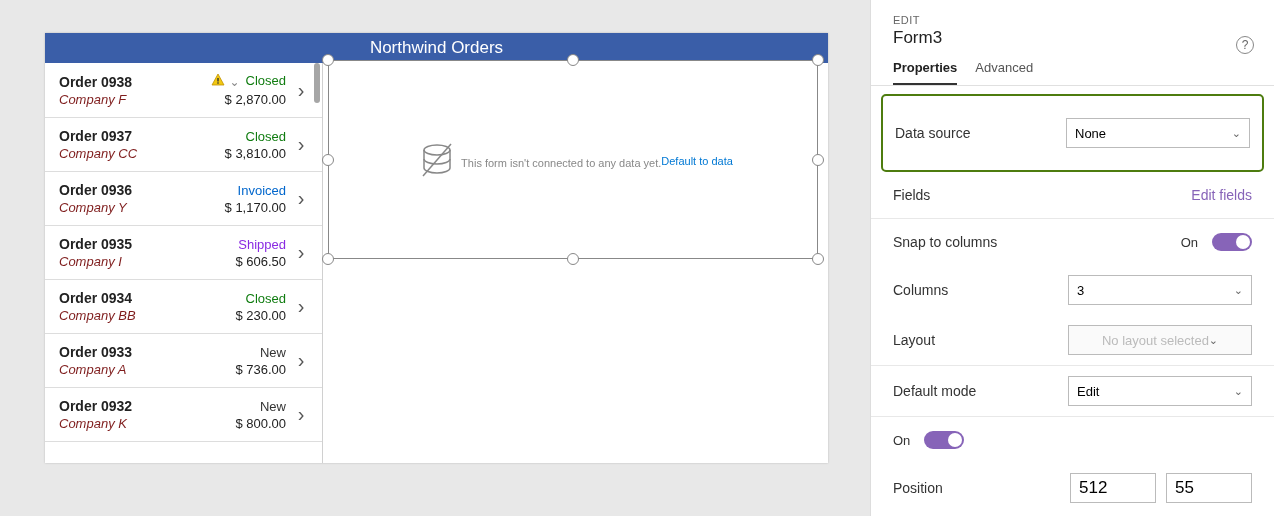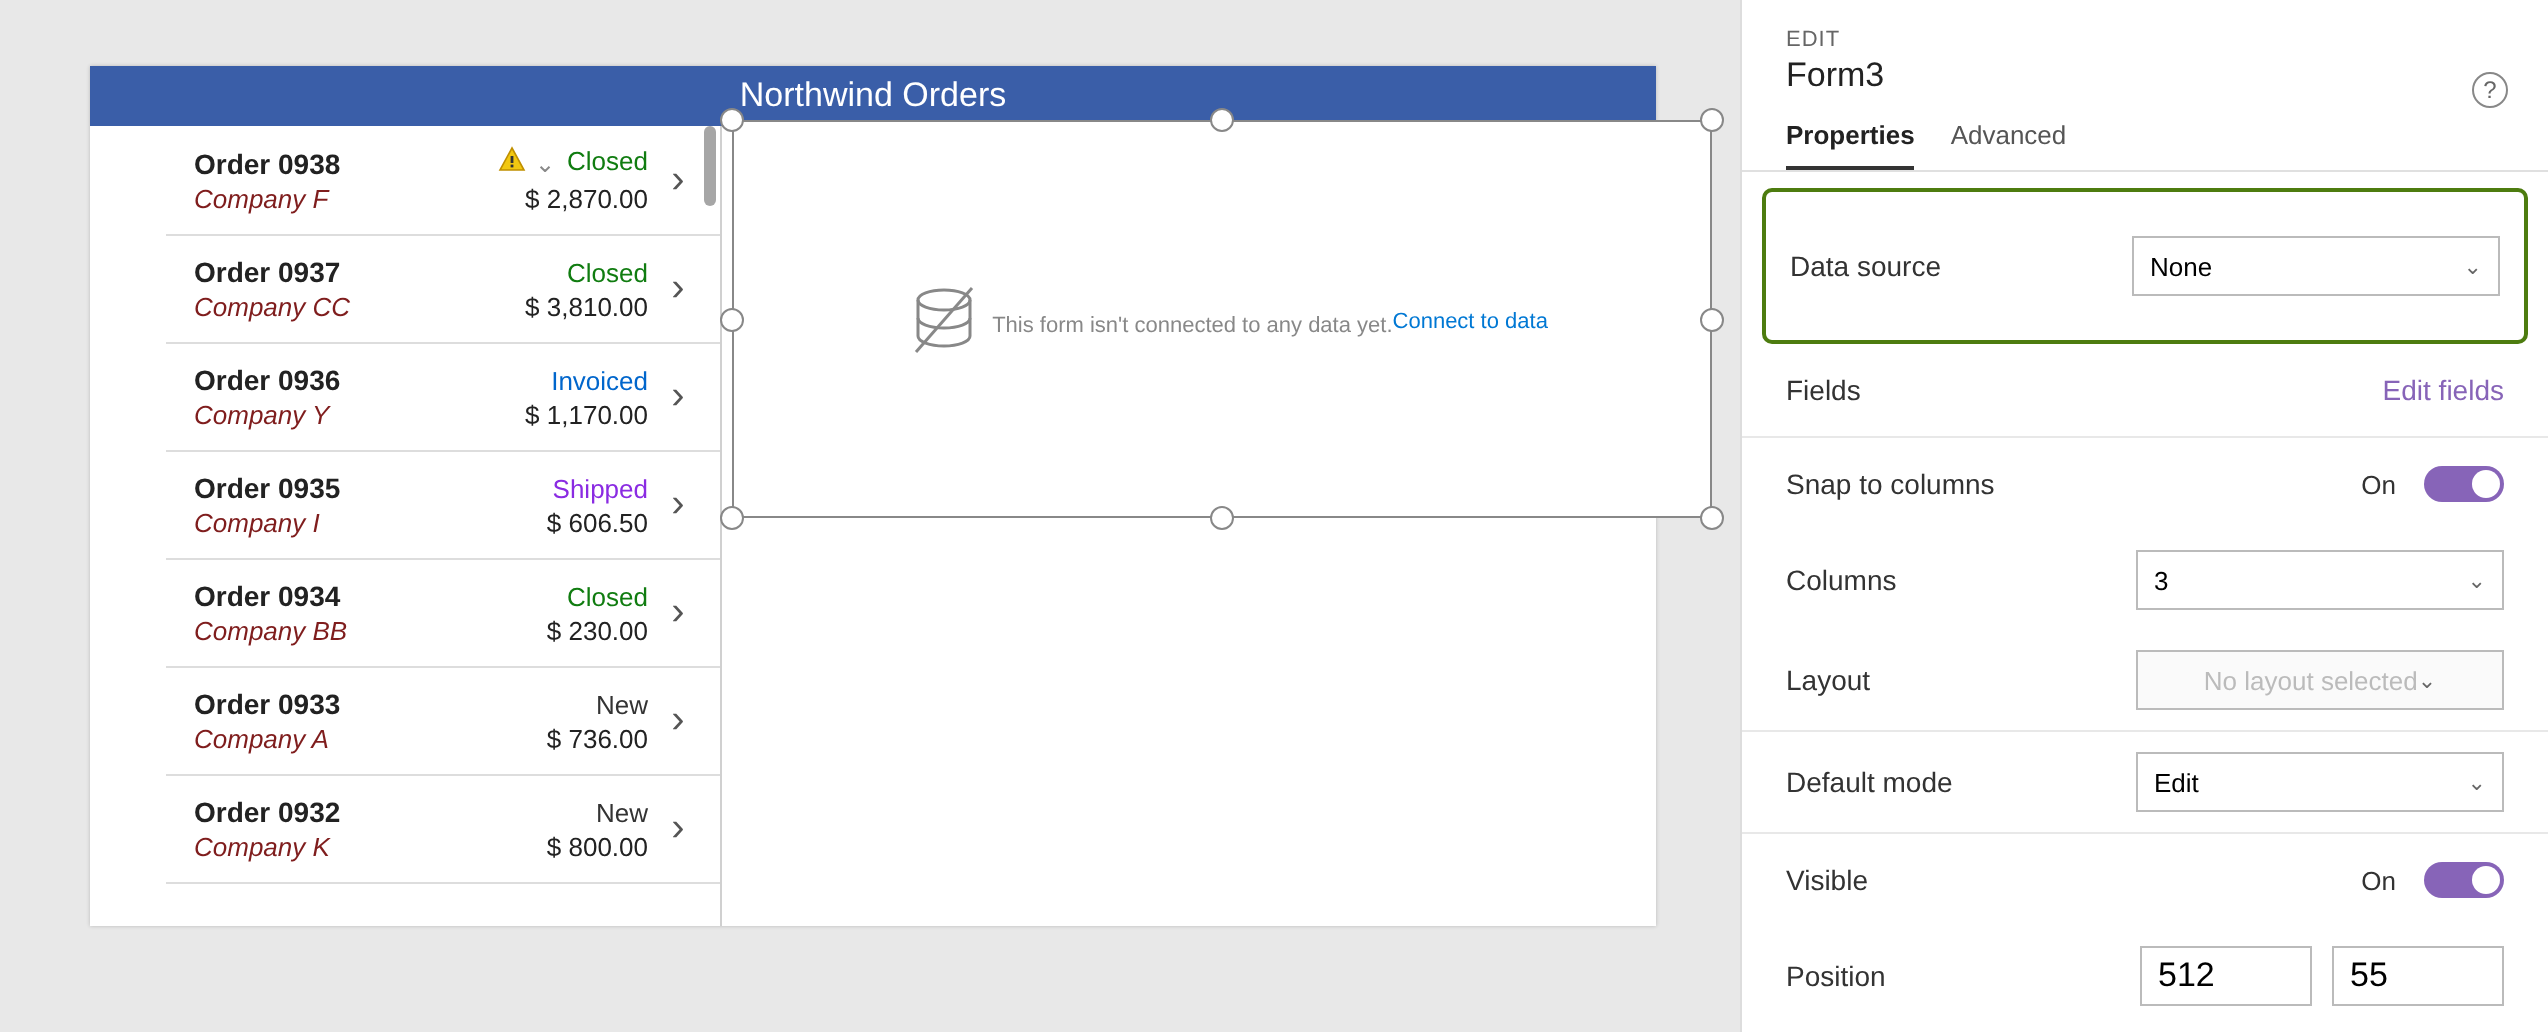--- a/index.html
+++ b/index.html
@@ -2,21 +2,21 @@
 <html><head>
 <meta charset="utf-8">
 <style>
   * { box-sizing: border-box; margin: 0; padding: 0; }
   body { font-family: "Segoe UI", Arial, sans-serif; background: #e8e8e8; width: 1274px; height: 516px; overflow: hidden; position: relative; }
 
   .canvas-area { position: absolute; left: 0; top: 0; width: 1044px; height: 516px; }
   .app-preview { position: absolute; left: 45px; top: 33px; width: 783px; height: 430px; background: #fff; box-shadow: 0 0 2px rgba(0,0,0,0.2); }
   .app-header { background: #3a5ea8; height: 30px; color: #fff; display: flex; align-items: center; justify-content: center; font-size: 17px; }
 
-  .app-body { display: flex; height: calc(100% - 30px); padding-left: 38px; }
+  .app-body { display: flex; height: calc(100% - 30px); }
   .list-pane { width: 278px; border-right: 1px solid #d0d0d0; overflow-y: hidden; position: relative; }
   .list-track { position: absolute; right: 2px; top: 0; width: 6px; height: 40px; background: rgba(0,0,0,0.35); border-radius: 3px; }
 
   .order-row { border-bottom: 1px solid #ddd; padding: 10px 12px 10px 14px; display: flex; align-items: center; }
   .order-left { flex: 1; }
   .order-id { font-weight: 600; font-size: 14px; color: #222; }
   .order-company { font-size: 13px; color: #7f1d1d; margin-top: 2px; font-style: italic; }
   .order-mid { text-align: right; min-width: 90px; padding-right: 6px; }
   .order-status { font-size: 13px; }
   .order-amount { font-size: 13px; color: #222; margin-top: 2px; }
@@ -176,21 +176,21 @@
           <div class="handle bc"></div>
           <div class="handle br"></div>
           <div class="form-empty">
             <svg width="48" height="48" viewBox="0 0 48 48">
               <ellipse cx="24" cy="14" rx="13" ry="5" fill="none" stroke="#888" stroke-width="1.5"></ellipse>
               <path d="M11 14 v18 a13 5 0 0 0 26 0 v-18" fill="none" stroke="#888" stroke-width="1.5"></path>
               <path d="M11 23 a13 5 0 0 0 26 0" fill="none" stroke="#888" stroke-width="1.5"></path>
               <line x1="10" y1="40" x2="38" y2="8" stroke="#888" stroke-width="1.5"></line>
             </svg>
             <div class="form-empty-msg">This form isn't connected to any data yet.</div>
-            <div class="form-empty-link">Connect to data</div>
+            <div class="form-empty-link">Default to data</div>
           </div>
         </div>
       </div>
     </div>
   </div>
 </div>
 
 <div class="prop-panel">
   <div class="prop-head">
     <div class="prop-edit-label">EDIT</div>
@@ -257,21 +257,20 @@
           <div class="dropdown">
             <span>Edit</span>
             <span class="caret">⌄</span>
           </div>
         </div>
       </div>
     </div>
 
     <div class="prop-group" style="border-bottom:none;">
       <div class="prop-row">
-        <div class="prop-label">Visible</div>
         <div class="toggle-wrap">
           <span class="toggle-text">On</span>
           <span class="toggle"></span>
         </div>
       </div>
       <div class="prop-row">
         <div class="prop-label">Position</div>
         <div class="pos-wrap">
           <input class="num-input" value="512" style="">
           <input class="num-input" value="55" style="">

